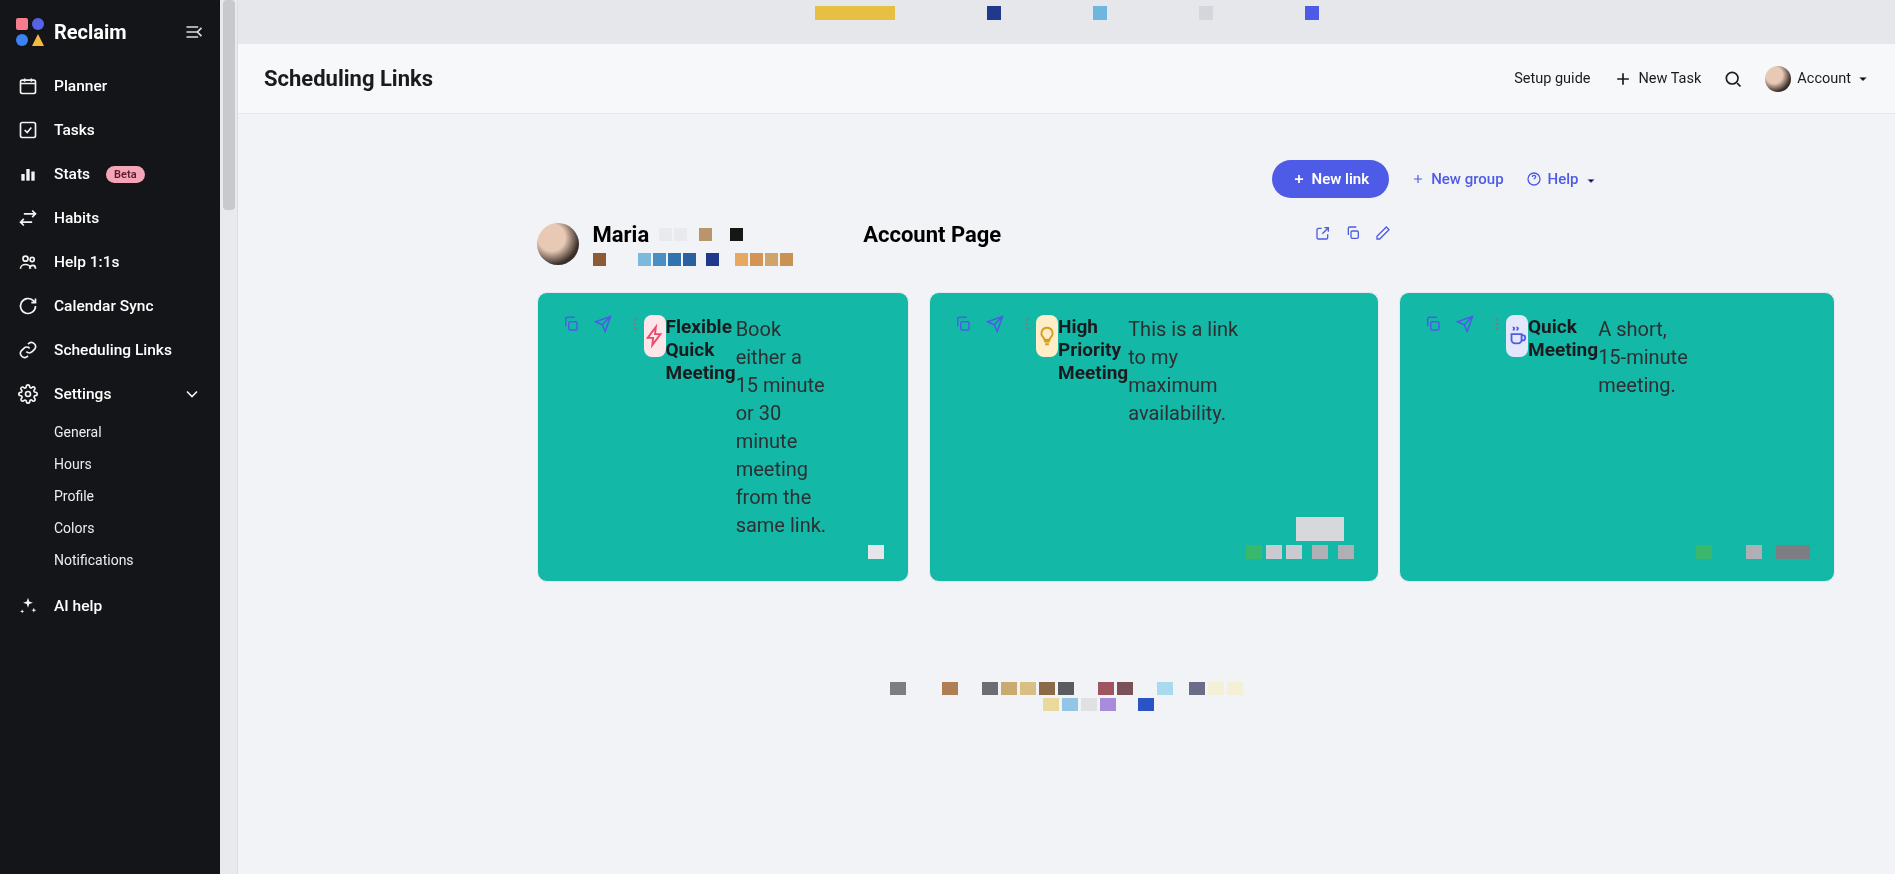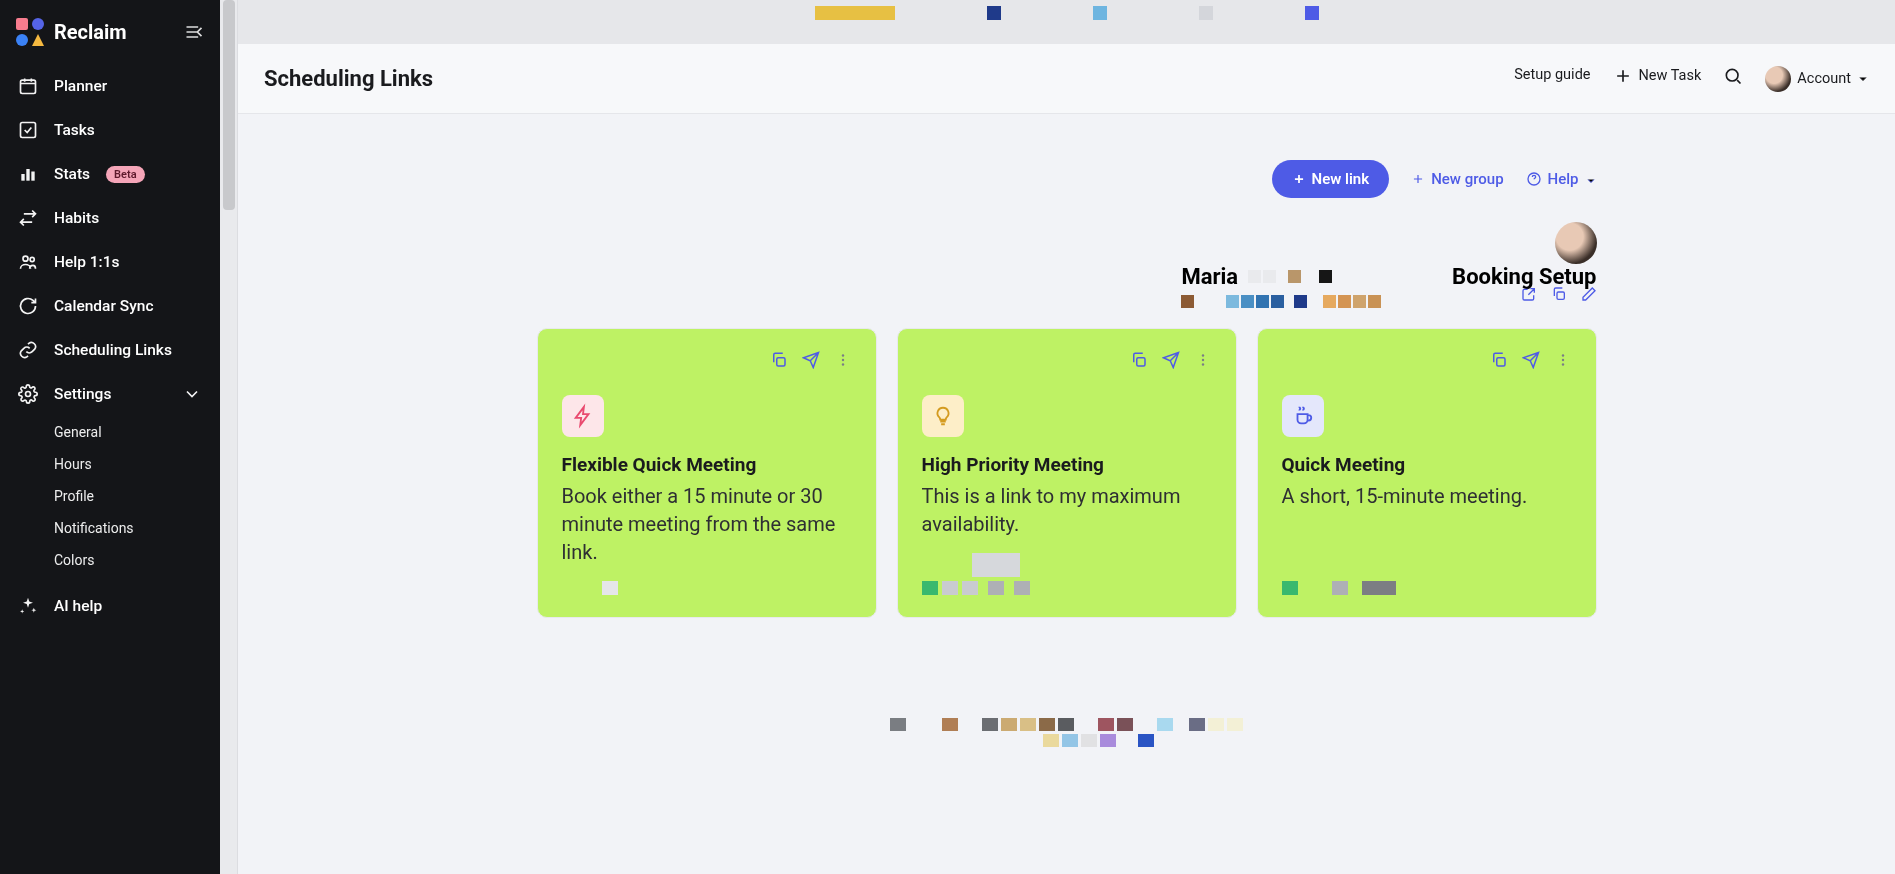--- a/index.html
+++ b/index.html
@@ -27,43 +27,43 @@
 .scroll-thumb { position: absolute; left: 3px; top: 0; width: 12px; height: 210px; background: #c8c9cc; border-radius: 4px; }
 
 
 .main { flex: 1; display: flex; flex-direction: column; overflow: hidden; }
 .pixel-bar { height: 44px; background: #e6e7ea; display: flex; align-items: flex-start; padding-top: 6px; justify-content: center; gap: 92px; }
 .pixel-bar .pg { display: flex; gap: 4px; }
 .px { width: 14px; height: 14px; }
 
 .topbar { height: 70px; display: flex; align-items: center; padding: 0 26px; border-bottom: 1px solid #e5e6ea; background: #f7f8fa; }
 .page-title { font-size: 22px; font-weight: 700; color: #1a1b1e; }
-.topbar-right { margin-left: auto; display: flex; align-items: flex-start; gap: 22px; color: #1a1b1e; font-size: 14.5px; }
+.topbar-right { margin-left: auto; display: flex; align-items: center; gap: 22px; color: #1a1b1e; font-size: 14.5px; }
 .tb-item { display: flex; align-items: center; gap: 6px; cursor: pointer; }
 .icon-btn { width: 20px; height: 20px; display: flex; align-items: center; justify-content: center; }
 .avatar-sm { width: 26px; height: 26px; border-radius: 50%; background: radial-gradient(circle at 35% 35%, #e8c9b5 35%, #3a2e28 70%); }
 
 .content { flex: 1; overflow-y: auto; padding: 46px 26px 30px 26px; }
 .action-row { display: flex; justify-content: flex-end; align-items: center; gap: 22px; max-width: 1060px; margin: 0 auto 24px auto; }
 .btn-primary { background: #4e5be6; color: #fff; border: none; padding: 10px 20px; border-radius: 24px; font-size: 15px; font-weight: 600; display: flex; align-items: center; gap: 6px; cursor: pointer; }
 .btn-link { color: #4e5be6; font-size: 15px; font-weight: 500; display: flex; align-items: center; gap: 6px; cursor: pointer; }
 
-.profile-row { display: flex; align-items: flex-end; max-width: 1060px; margin: 0 auto 26px auto; flex-direction: column; }
+.profile-row { display: flex; align-items: center; gap: 14px; max-width: 1060px; margin: 0 auto 26px auto; }
 .avatar-lg { width: 42px; height: 42px; border-radius: 50%; background: radial-gradient(circle at 35% 35%, #e8c9b5 35%, #3a2e28 70%); flex-shrink: 0; }
 .profile-main { display: flex; flex-direction: column; gap: 6px; }
 .profile-title-row { display: flex; align-items: center; gap: 10px; }
 .profile-name { font-size: 22px; font-weight: 700; }
 .booking-title { font-size: 22px; font-weight: 700; margin-left: 110px; }
 .pixel-inline { display: flex; gap: 2px; align-items: center; }
 .pixel-inline .sq { width: 13px; height: 13px; }
 .profile-links { display: flex; align-items: center; gap: 14px; color: #4e5be6; margin-left: 300px; margin-top: -22px; }
 .profile-links .ic { cursor: pointer; }
 
 .cards { display: flex; gap: 20px; max-width: 1060px; margin: 0 auto; }
-.card { flex: 1; background: #bef264; border: 1px solid #e8e9ed; border-radius: 10px; padding: 22px 24px; min-height: 290px; display: flex; flex-direction: column; }
+.card { flex: 1; background: #14b8a6; border: 1px solid #e8e9ed; border-radius: 10px; padding: 22px 24px; min-height: 290px; display: flex; flex-direction: row; }
 .card-top { display: flex; justify-content: flex-end; gap: 14px; color: #4e5be6; margin-bottom: 26px; }
 .card-top .ic { cursor: pointer; width: 18px; height: 18px; display: flex; align-items: center; justify-content: center; }
 .card-top .more { color: #7a7d85; }
 .card-icon { width: 42px; height: 42px; border-radius: 8px; display: flex; align-items: center; justify-content: center; margin-bottom: 16px; }
 .ci-pink { background: #fde6e9; color: #e94a6f; }
 .ci-yellow { background: #fdeec8; color: #d49b1f; }
 .ci-blue { background: #e4e7fb; color: #4e5be6; }
 .card-title { font-size: 19px; font-weight: 700; color: #1a1b1e; margin-bottom: 6px; }
 .card-desc { font-size: 20px; color: #2e2f33; line-height: 1.4; }
 .card-bottom { margin-top: auto; display: flex; gap: 4px; }
@@ -177,22 +177,22 @@
     <span class="nav-icon chev">
         <svg viewBox="0 0 24 24" fill="none" stroke="currentColor" stroke-width="2">
           <path d="M6 9l6 6 6-6"></path>
         </svg>
       </span>
   </div>
 
   <div class="nav-sub">General</div>
   <div class="nav-sub">Hours</div>
   <div class="nav-sub">Profile</div>
+  <div class="nav-sub">Colors</div>
   <div class="nav-sub">Notifications</div>
-  <div class="nav-sub">Colors</div>
 
   <div class="nav-item" style="margin-top:8px">
     <span class="nav-icon">
         <svg viewBox="0 0 24 24" fill="currentColor">
           <path d="M12 2l1.5 4.5L18 8l-4.5 1.5L12 14l-1.5-4.5L6 8l4.5-1.5zM19 14l.8 2.2L22 17l-2.2.8L19 20l-.8-2.2L16 17l2.2-.8zM5 16l.6 1.8L7.5 18.5 5.6 19.2 5 21l-.6-1.8L2.5 18.5l1.9-.7z"></path>
         </svg>
       </span>
     <span>AI help</span>
   </div>
 </nav>
@@ -282,21 +282,21 @@
       <div class="avatar-lg"></div>
       <div class="profile-main">
         <div class="profile-title-row">
           <span class="profile-name">Maria</span>
           <span class="pixel-inline">
             <span class="sq" style="background:#e9eaed"></span>
               <span class="sq" style="background:#e9eaed"></span>
             <span class="sq" style="background:#b9966a;margin-left:10px"></span>
             <span class="sq" style="background:#161616;margin-left:16px"></span>
           </span>
-          <span class="booking-title">Booking Setup</span>
+          <span class="booking-title">Account Page</span>
         </div>
         <div class="pixel-inline">
           <span class="sq" style="background:#8c5a34"></span>
           <span class="sq" style="background:#7cb9de;margin-left:30px"></span>
             <span class="sq" style="background:#4a8fc4"></span>
             <span class="sq" style="background:#3173b1"></span>
             <span class="sq" style="background:#2a5fa0"></span>
           <span class="sq" style="background:#1f3a8a;margin-left:8px"></span>
           <span class="sq" style="background:#e6a95f;margin-left:14px"></span>
             <span class="sq" style="background:#d49453"></span>

